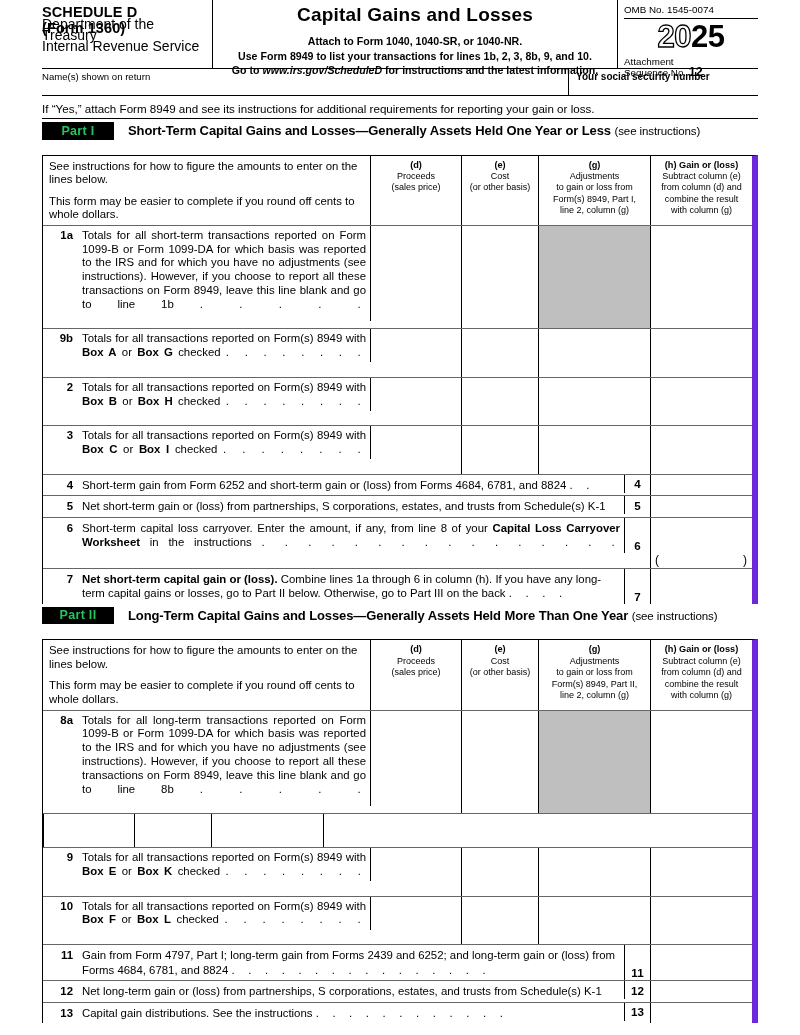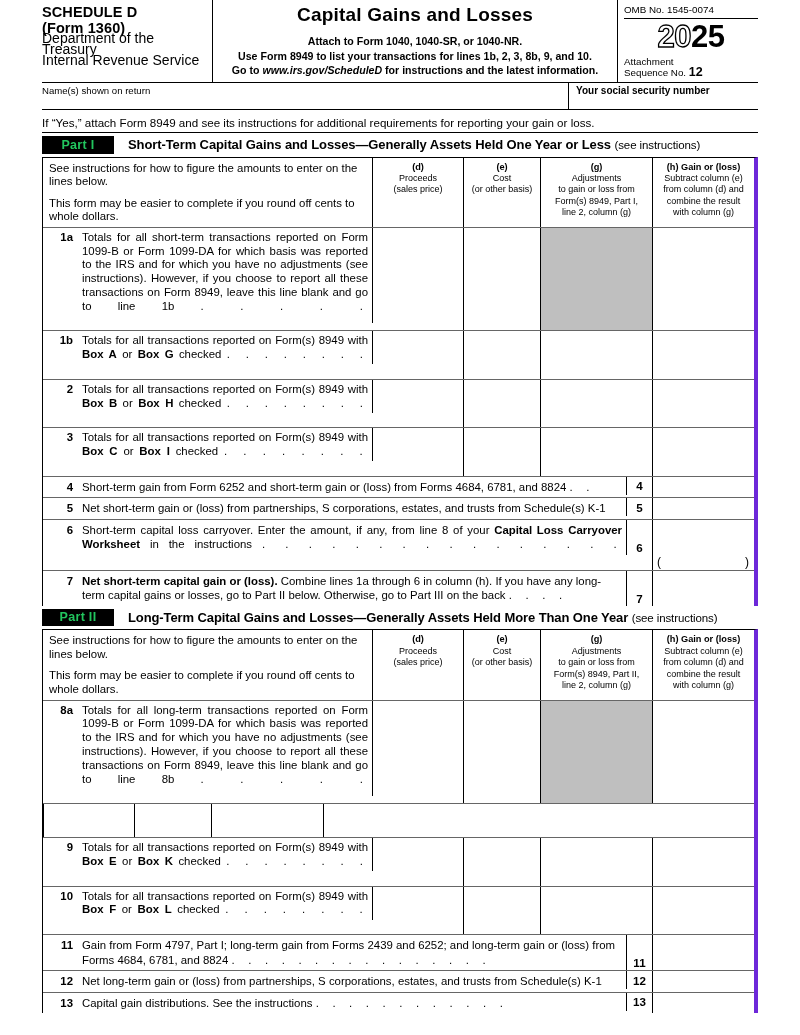--- a/index.html
+++ b/index.html
@@ -15,21 +15,21 @@
     box-sizing:border-box;
     padding:0 42px;
   }
   .bold{font-weight:bold;}
   .ital{font-style:italic;}
 
   
   .hdr{
     display:flex;
     border-bottom:1.6px solid #000;
-    height:83px;
+    height:69px;
     box-sizing:border-box;
   }
   .hdr-left{
     width:171px;
     box-sizing:border-box;
     border-right:1.6px solid #000;
     padding-top:5px;
     position:relative;
   }
   .sched-title{font-size:14.5px;font-weight:bold;line-height:15.5px;letter-spacing:.1px;}
@@ -122,22 +122,23 @@
     min-width:54px;
     text-align:center;
   }
   .parttitle{font-size:13px;font-weight:bold;letter-spacing:-0.1px;}
   .parttitle .si{font-weight:normal;font-size:11.5px;}
 
   
   .tbl{
     border-top:1.6px solid #000;
     border-left:1px solid #000;
-    border-right:4px solid #6d28d9;
-    box-sizing:border-box;
+    border-right:6px solid #6d28d9;
+    box-sizing:border-box;
+    margin-top:12px;
   }
   .colhead{display:flex;border-bottom:1px solid #666;}
   .ch-instr{
     flex:1;box-sizing:border-box;padding:4px 6px 3px 6px;
     font-size:11.4px;line-height:13.6px;
   }
   .ch-instr p{margin:0;}
   .ch-instr p.p2{margin-top:8px;}
   .ch-col{
     box-sizing:border-box;
@@ -302,21 +303,21 @@
         <span class="ltxt just"><span>Totals for all short-term transactions reported on Form 1099-B or Form 1099-DA for which basis was reported to the IRS and for which you have no adjustments (see instructions). However, if you choose to report all these transactions on Form 8949, leave this line blank and go to line 1b</span> <span class="dot">. . . . .</span></span>
       </div>
       <div class="cell w-d" style="height:95px"></div>
       <div class="cell w-e"></div>
       <div class="cell w-g shaded"></div>
       <div class="cell w-h"></div>
     </div>
 
     <div class="drow">
       <div class="dtext">
-        <span class="lnum">1b</span>
+        <span class="lnum">9b</span>
         <span class="ltxt just"><span>Totals for all transactions reported on Form(s) 8949 with </span><b>Box A</b><span> or </span><b>Box G</b><span> checked</span> <span class="dot">. . . . . . . .</span></span>
       </div>
       <div class="cell w-d" style="height:33px"></div>
       <div class="cell w-e"></div>
       <div class="cell w-g"></div>
       <div class="cell w-h"></div>
     </div>
 
     <div class="drow">
       <div class="dtext">

